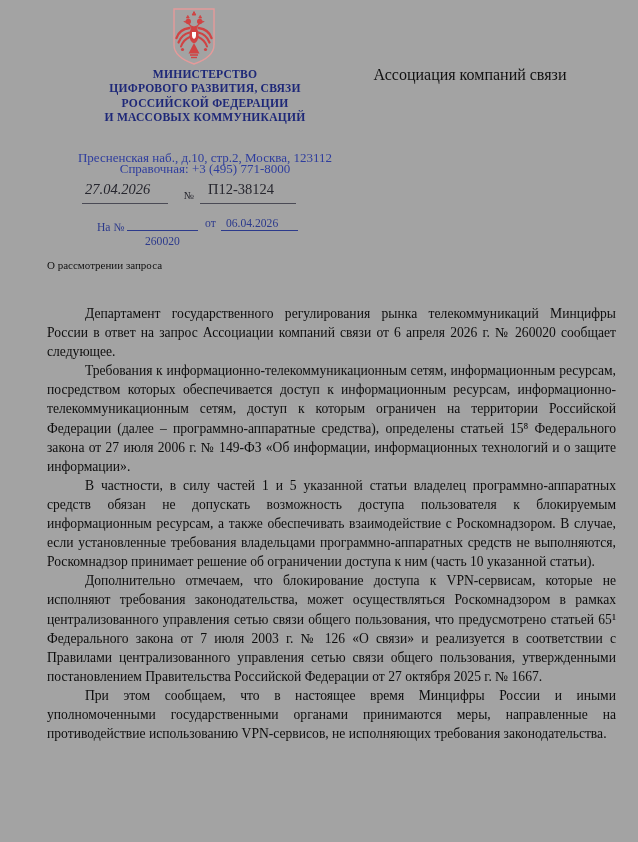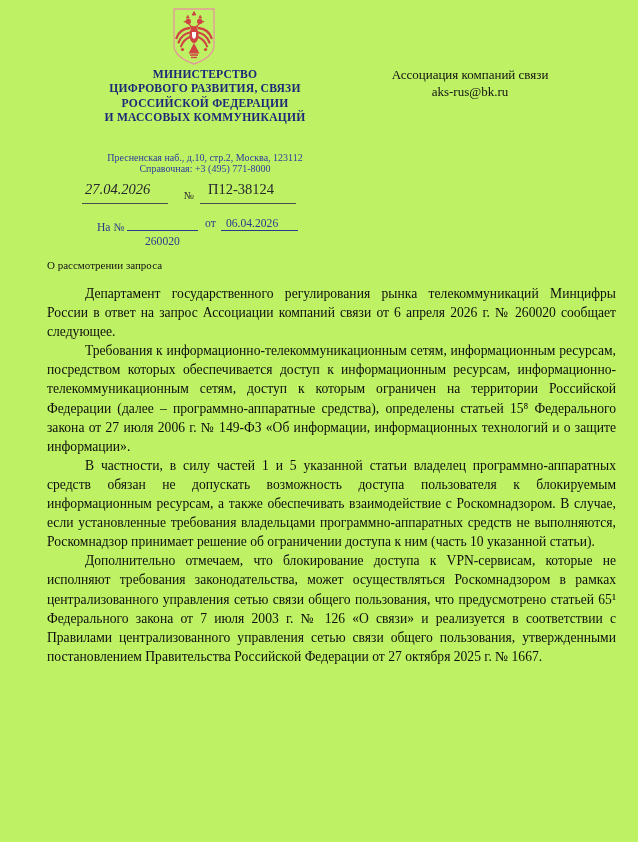--- a/index.html
+++ b/index.html
@@ -1,21 +1,21 @@
 <!DOCTYPE html>
 <html><head>
 <meta charset="utf-8">
 <style>
   * { margin: 0; padding: 0; box-sizing: border-box; }
   html, body { background: #ffffff; }
   .page {
     position: relative;
     width: 638px;
     height: 842px;
-    background: #bef264;
+    background: #a3a3a3;
     font-family: "Liberation Serif", "DejaVu Serif", serif;
     color: #1a1a1a;
     overflow: hidden;
   }
   
   .emblem-wrap {
     position: absolute;
     left: 171px; top: 7px;
     width: 46px; height: 60px;
   }
@@ -28,31 +28,31 @@
     font-size: 11.6px;
     line-height: 14.4px;
     color: #1e2878;
     letter-spacing: .2px;
   }
   .ministry-address {
     position: absolute;
     left: 60px; top: 152px;
     width: 290px;
     text-align: center;
-    font-size: 10px;
+    font-size: 13px;
     line-height: 11px;
     color: #2e3d9e;
   }
   
   .recipient {
     position: absolute;
     left: 355px; top: 66px;
     width: 230px;
     text-align: center;
-    font-size: 13px;
+    font-size: 16px;
     line-height: 17px;
     color: #111;
   }
   
   .ref-row1 { position: absolute; top: 181px; left: 0; width: 638px; font-size: 14.5px; color: #26262e; }
   .ref-date   { position: absolute; left: 85px;  top: 0; font-style: italic; }
   .ref-no-sym { position: absolute; left: 184px; top: 9px; font-size: 10.5px; }
   .ref-number { position: absolute; left: 208px; top: 0; }
   .rule { position: absolute; height: 1px; background: #4a4a55; }
   .rule-date   { left: 82px;  top: 22px; width: 86px; }
@@ -70,21 +70,21 @@
   .rule-reply-date   { left: 221px; top: 13px; width: 77px; }
   
   .subject {
     position: absolute;
     left: 47px; top: 259px;
     font-size: 11px;
     color: #111;
   }
   .letter-body {
     position: absolute;
-    left: 47px; top: 284px;
+    left: 47px; top: 304px;
     width: 569px;
     font-size: 13.6px;
     line-height: 19.1px;
     text-align: justify;
     color: #0d0d0d;
   }
   .letter-body p { text-indent: 38px; margin: 0; }
 </style>
 </head>
 <body>
@@ -138,21 +138,20 @@
     <div>И МАССОВЫХ КОММУНИКАЦИЙ</div>
   </div>
 
   <div class="ministry-address">
     <div>Пресненская наб., д.10, стр.2, Москва, 123112</div>
     <div>Справочная: +3 (495) 771-8000</div>
   </div>
 
   <div class="recipient">
     <div>Ассоциация компаний связи</div>
-    <div>aks-rus@bk.ru</div>
   </div>
 
   <div class="ref-row1">
     <span class="ref-date">27.04.2026</span>
     <span class="ref-no-sym">№</span>
     <span class="ref-number">П12-38124</span>
     <span class="rule rule-date"></span>
     <span class="rule rule-number"></span>
   </div>
 
@@ -165,15 +164,16 @@
     <span class="rule rule-b rule-reply-date"></span>
   </div>
 
   <div class="subject">О рассмотрении запроса</div>
 
   <div class="letter-body">
     <p>Департамент государственного регулирования рынка телекоммуникаций Минцифры России в ответ на запрос Ассоциации компаний связи от 6 апреля 2026 г. № 260020 сообщает следующее.</p>
     <p>Требования к информационно-телекоммуникационным сетям, информационным ресурсам, посредством которых обеспечивается доступ к информационным ресурсам, информационно-телекоммуникационным сетям, доступ к которым ограничен на территории Российской Федерации (далее – программно-аппаратные средства), определены статьей 15⁸ Федерального закона от 27 июля 2006 г. № 149-ФЗ «Об информации, информационных технологий и о защите информации».</p>
     <p>В частности, в силу частей 1 и 5 указанной статьи владелец программно-аппаратных средств обязан не допускать возможность доступа пользователя к блокируемым информационным ресурсам, а также обеспечивать взаимодействие с Роскомнадзором. В случае, если установленные требования владельцами программно-аппаратных средств не выполняются, Роскомнадзор принимает решение об ограничении доступа к ним (часть 10 указанной статьи).</p>
     <p>Дополнительно отмечаем, что блокирование доступа к VPN-сервисам, которые не исполняют требования законодательства, может осуществляться Роскомнадзором в рамках централизованного управления сетью связи общего пользования, что предусмотрено статьей 65¹ Федерального закона от 7 июля 2003 г. № 126 «О связи» и реализуется в соответствии с Правилами централизованного управления сетью связи общего пользования, утвержденными постановлением Правительства Российской Федерации от 27 октября 2025 г. № 1667.</p>
+    <p>При этом сообщаем, что в настоящее время Минцифры России и иными уполномоченными государственными органами принимаются меры, направленные на противодействие использованию VPN-сервисов, не исполняющих требования законодательства.</p>
   </div>
 
 </div>
 
 </body></html>

